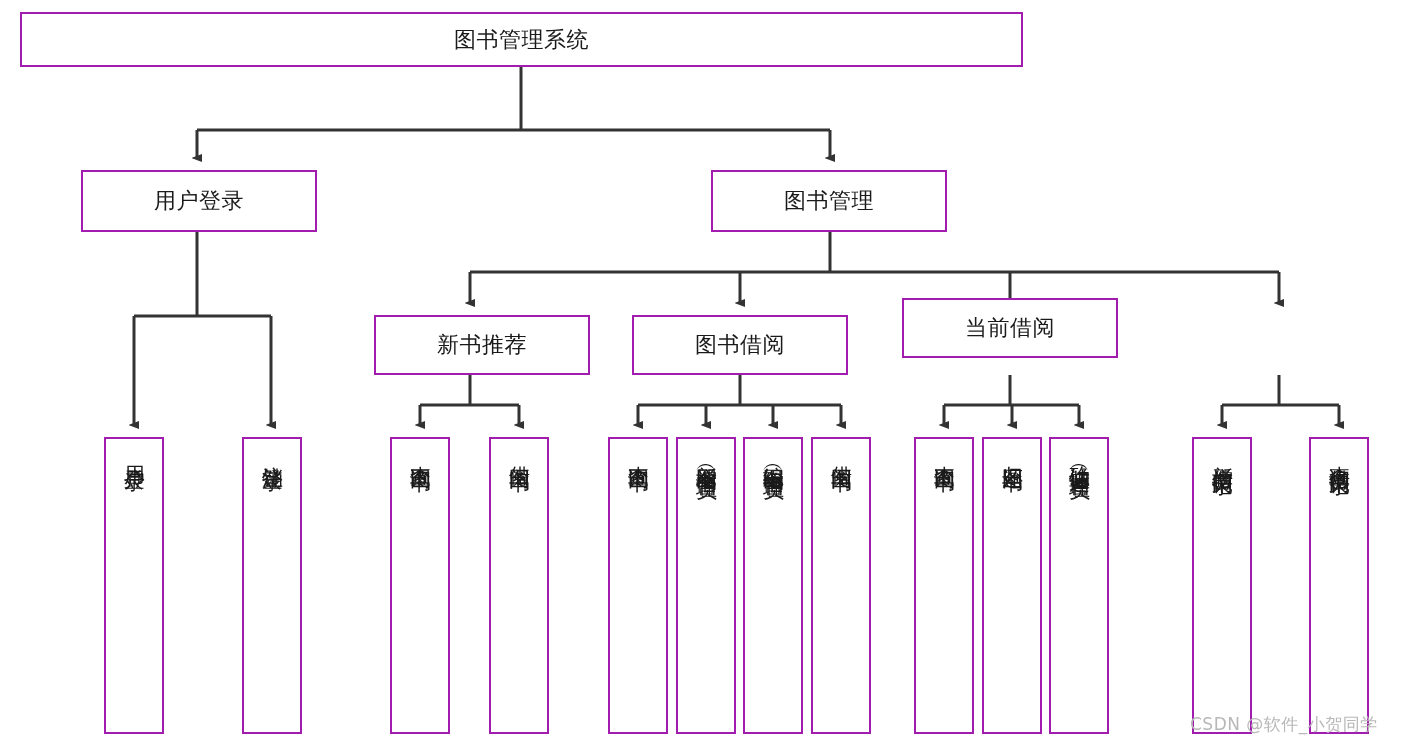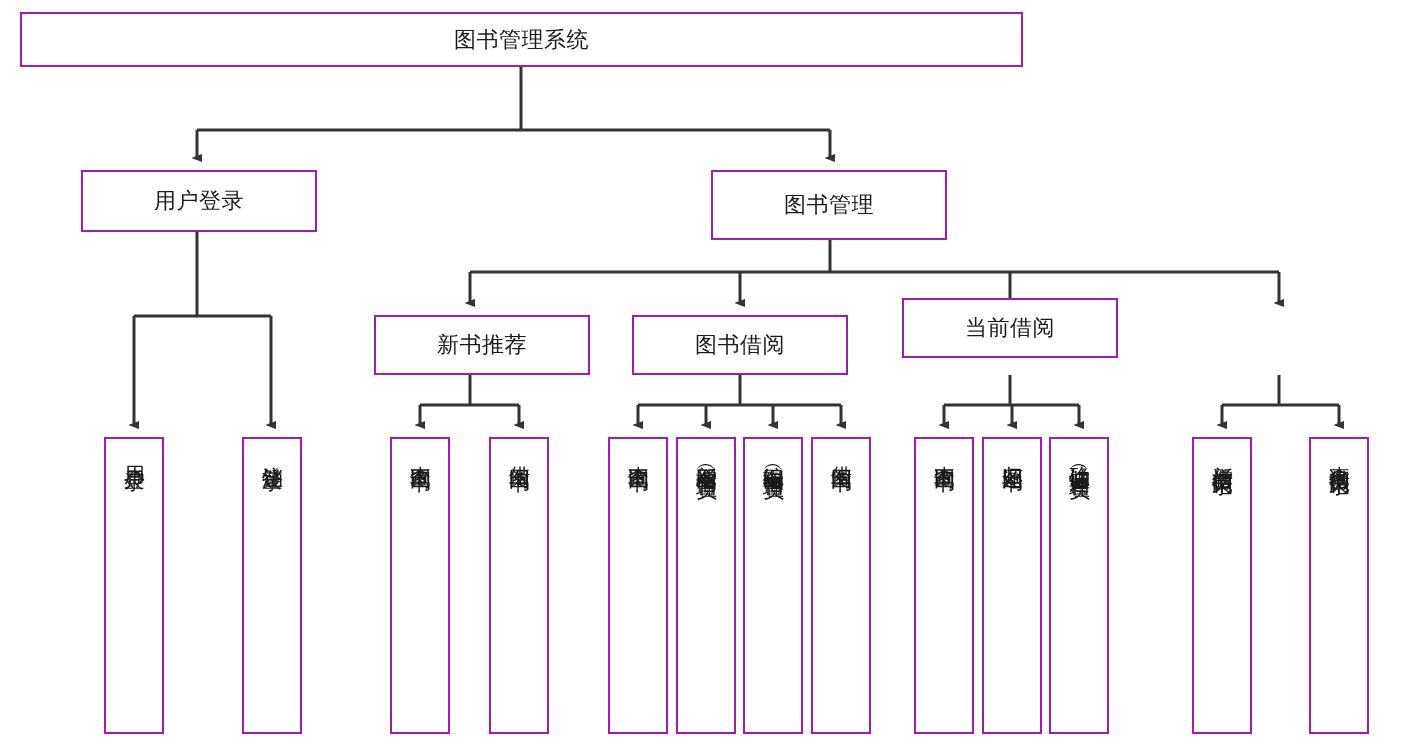--- a/index.html
+++ b/index.html
@@ -121,21 +121,21 @@
     </g>
   </svg>
 
   <div class="node horizontal" style="left:20px; top:12px; width:1003px; height:55px;">
     <span class="node-label">图书管理系统</span>
   </div>
 
   <div class="node horizontal" style="left:81px; top:170px; width:236px; height:62px;">
     <span class="node-label">用户登录</span>
   </div>
-  <div class="node horizontal" style="left:711px; top:170px; width:236px; height:70px;">
+  <div class="node horizontal" style="left:711px; top:170px; width:236px; height:62px;">
     <span class="node-label">图书管理</span>
   </div>
 
   <div class="node horizontal" style="left:362px; top:315px; width:216px; height:60px;margin-left:12px;">
     <span class="node-label">新书推荐</span>
   </div>
   <div class="node horizontal" style="left:632px; top:315px; width:216px; height:60px;">
     <span class="node-label">图书借阅</span>
   </div>
   <div class="node horizontal" style="left:902px; top:298px; width:216px; height:60px;">
@@ -179,14 +179,15 @@
     <span class="node-label">确认归还（管理员）</span>
   </div>
 
   <div class="node vertical" style="left:1192px; top:437px; width:60px; height:297px;">
     <span class="node-label">新增借阅记录</span>
   </div>
   <div class="node vertical" style="left:1309px; top:437px; width:60px; height:297px;">
     <span class="node-label">查询借阅记录</span>
   </div>
 
+  <div class="watermark" style="left:1190px; top:713px;">CSDN @软件_小贺同学</div>
 
 </div>
 
 </body></html>

